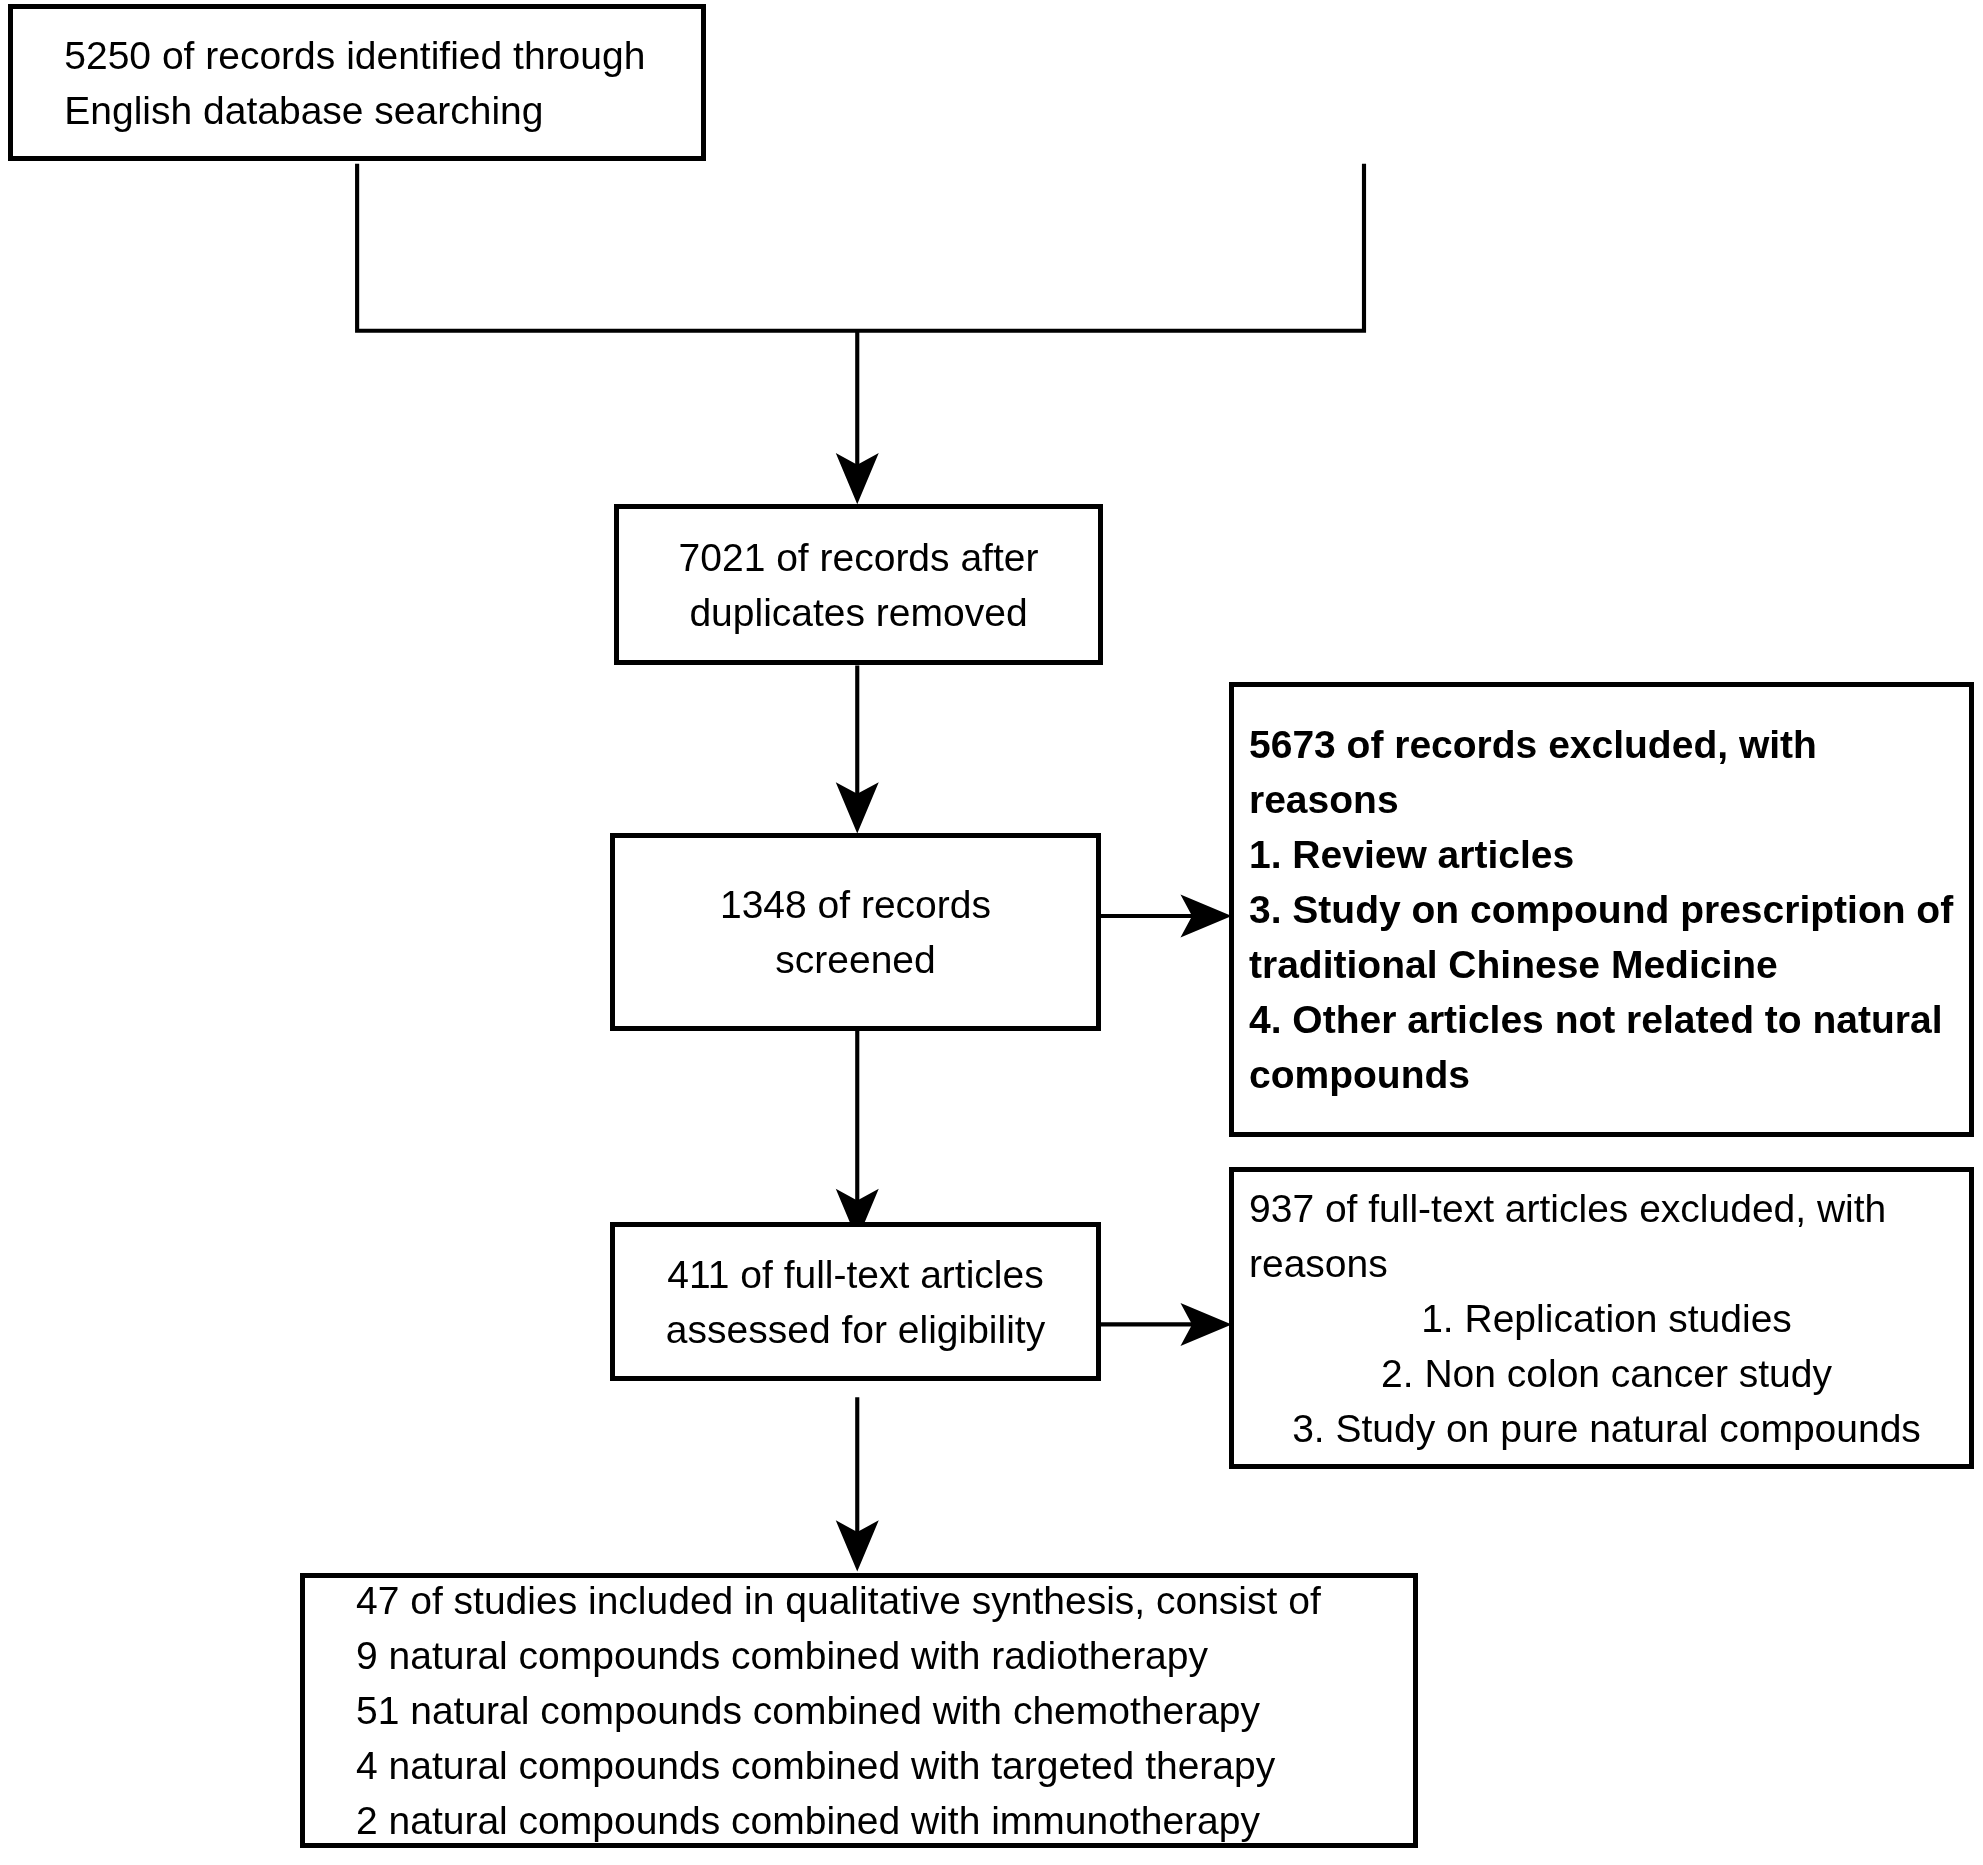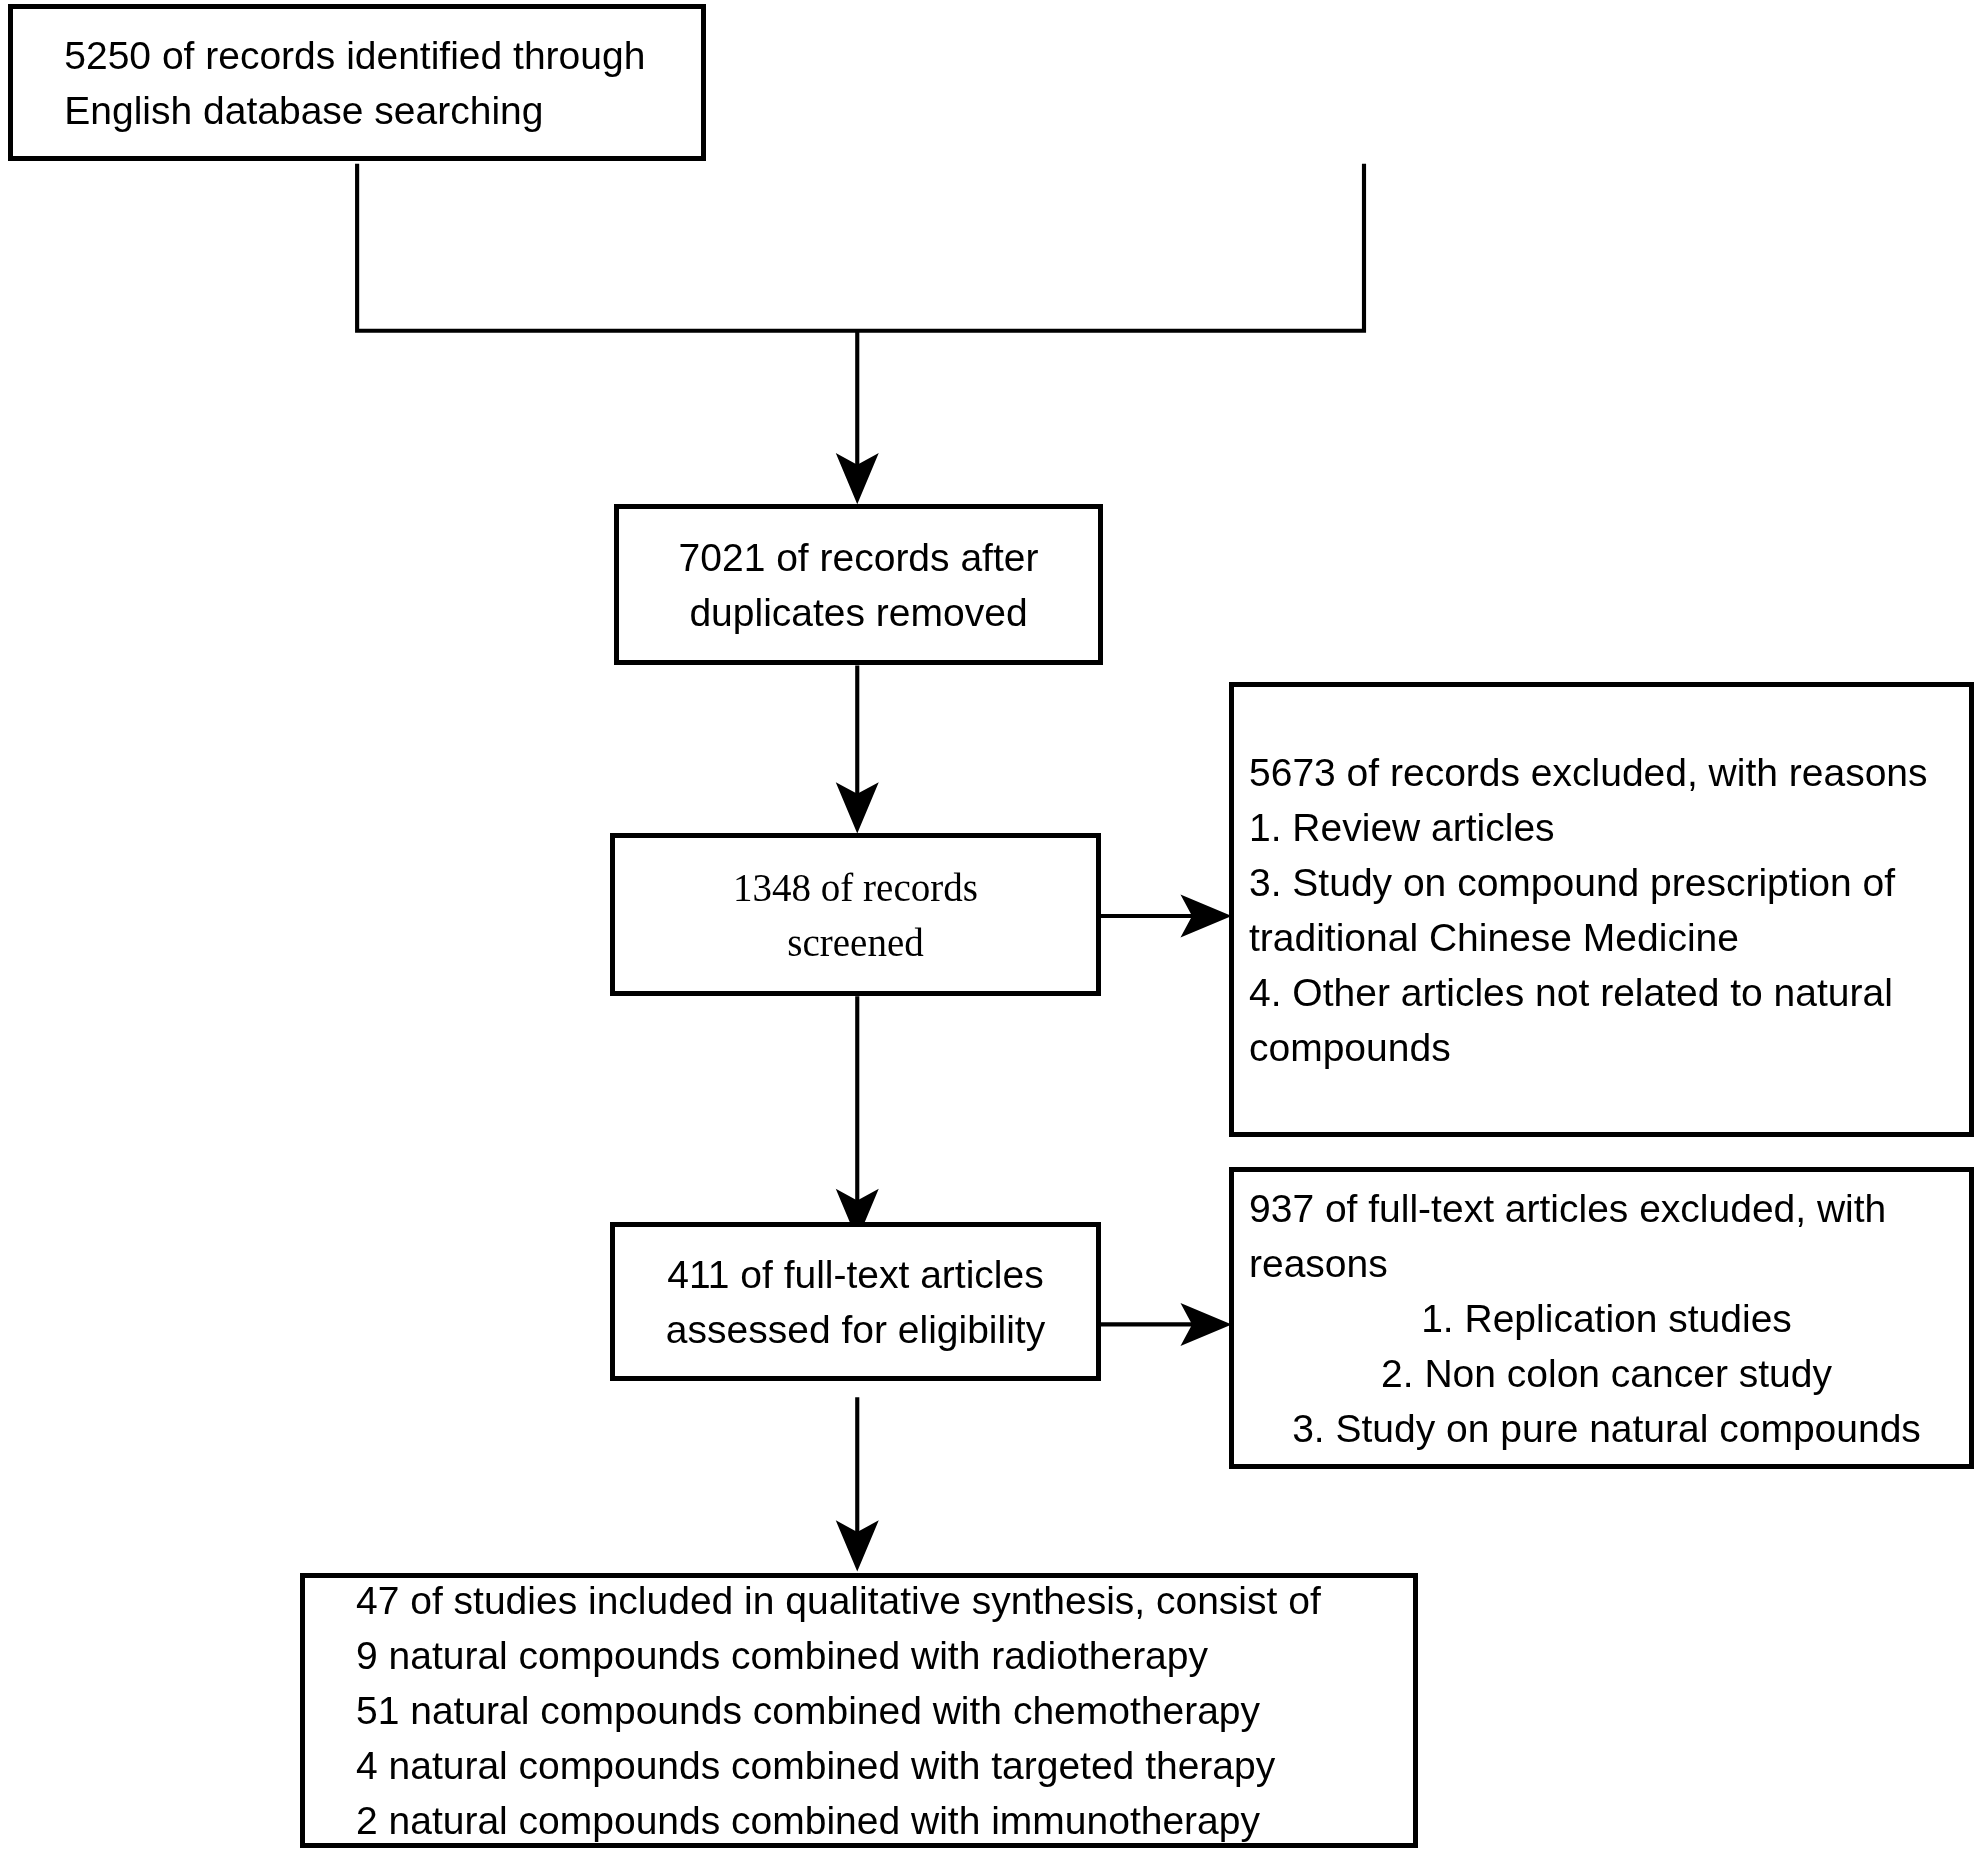--- a/index.html
+++ b/index.html
@@ -25,25 +25,25 @@
   .box .ln { white-space: normal; }
   .center-text { text-align: center; justify-content: center; }
   .left-text   { text-align: left; }
 
   
   #box-identified-english { left: 8.3px;   top: 4.1px; width: 698px; height: 157px; padding: 0 8.3px 0 51px; }
   #box-identified-chinese { left: 927px; top: 4.1px; width: 708px; height: 157px; padding: 0 8.3px 0 60px; }
 
   
   #box-deduplicated      { left: 614px; top: 504px;  width: 489px; height: 161px; padding: 0 5px; }
-  #box-screened          { left: 610px; top: 833px; width: 491px; height: 163px; padding: 0 5px; font-family: Liberation Serif, serif; }
+  #box-screened          { left: 610px; top: 833px; width: 491px; height: 198px; padding: 0 5px; }
   #box-fulltext-assessed { left: 610px; top: 1222px; width: 491px; height: 159px; padding: 0 5px; }
 
   
-  #box-excluded-screening { left: 1229px; top: 682px;  width: 745px; height: 455px; padding: 0 5px 0 15px; }
+  #box-excluded-screening { left: 1229px; top: 682px;  width: 745px; height: 455px; padding: 0 5px 0 15px; font-weight: bold; }
   #box-excluded-fulltext  { left: 1229px; top: 1167px; width: 745px; height: 302px; padding: 0 5px 0 15px; align-items: center; }
 
   
   #box-included { left: 300px; top: 1573px; width: 1118px; height: 275px; padding: 0 12px 0 51px; }
 
   #connector-layer {
     position: absolute;
     left: 0; top: 0;
     width: 1984px; height: 1866px;
     pointer-events: none;

